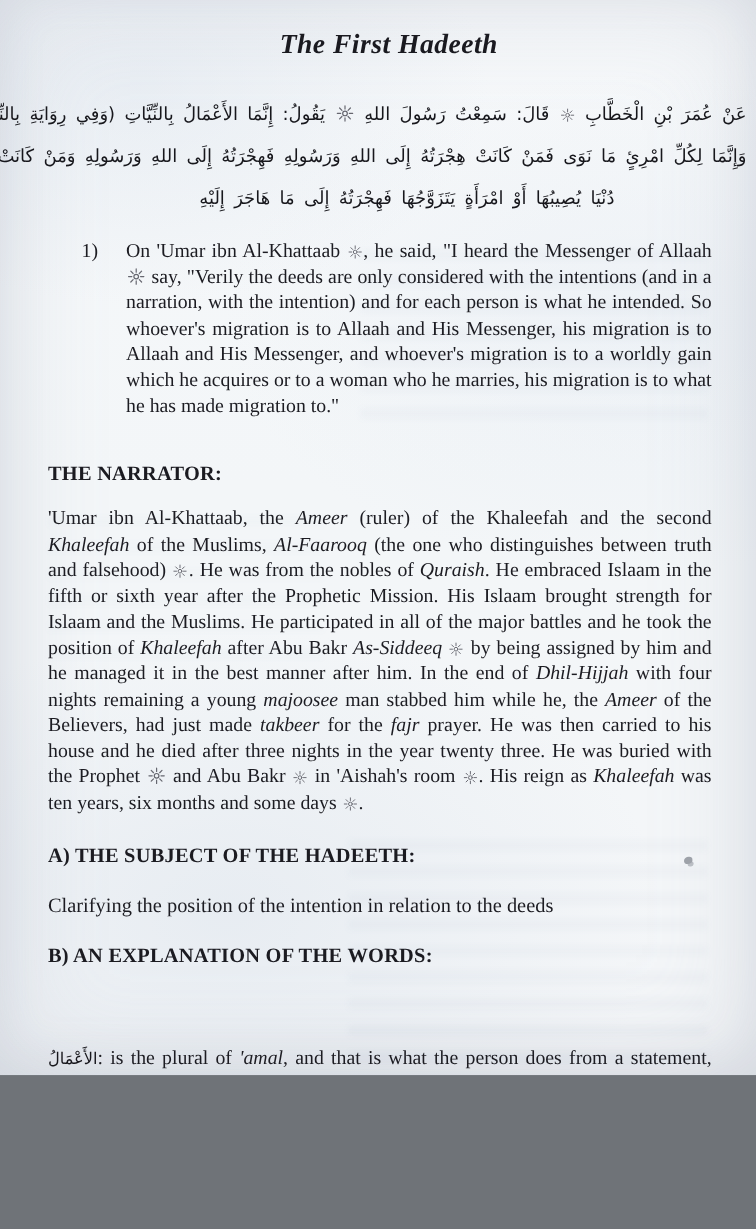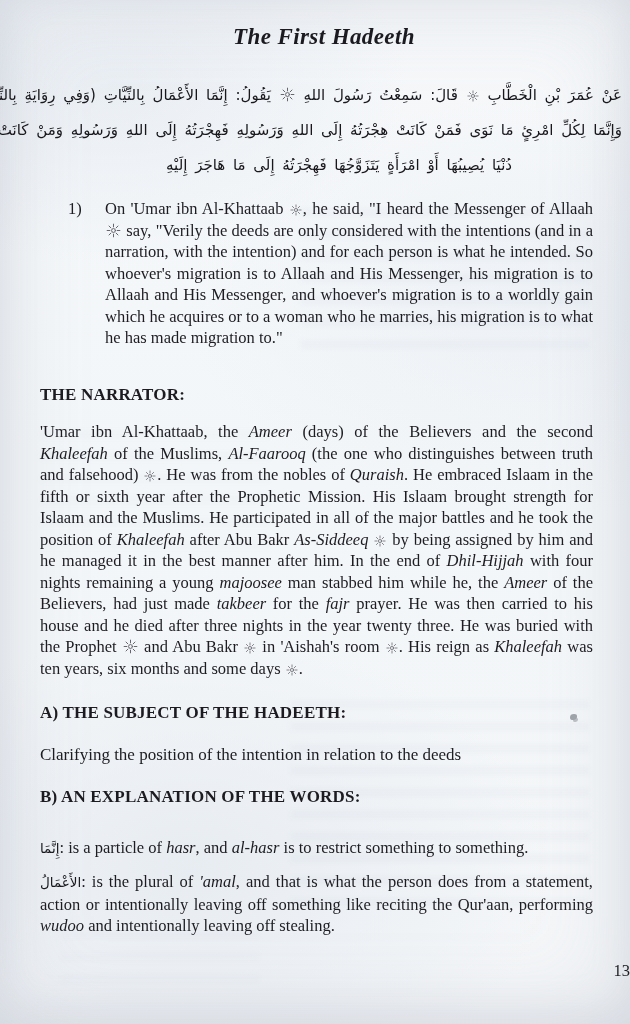--- a/index.html
+++ b/index.html
@@ -1,17 +1,17 @@
 <!DOCTYPE html>
 <html><head>
 <meta charset="utf-8">
 <style>
   html,body{margin:0;padding:0;background:#6f7378;}
   .page{
-    position:relative;width:630px;height:1024px;margin:0 auto;overflow:hidden;
+    position:relative;width:630px;height:896px;margin:0 auto;overflow:hidden;
     background:
       radial-gradient(ellipse 420px 260px at 18% 8%, rgba(210,220,232,.35), transparent 70%),
       radial-gradient(ellipse 500px 300px at 85% 30%, rgba(222,230,240,.30), transparent 70%),
       radial-gradient(ellipse 520px 340px at 30% 85%, rgba(208,218,230,.35), transparent 70%),
       linear-gradient(180deg,#f6f8fa 0%,#f3f6f8 45%,#f4f6f8 100%);
     box-shadow: inset 0 0 90px rgba(140,152,168,.22), inset 0 -12px 40px rgba(140,152,168,.14);
     font-family:"Liberation Serif", serif;color:#1c1c22;
   }
   
   .ghost{position:absolute;filter:blur(2.5px);opacity:.55;pointer-events:none;
@@ -98,21 +98,21 @@
             </g>
           </svg></span><span>, he said, "I heard the Messenger of Allaah </span><span class="hon"><svg viewBox="0 0 24 24" width="15" height="15">
             <g fill="none" stroke="currentColor" stroke-width="1.6" stroke-linecap="round">
               <circle cx="12" cy="12" r="3.1"></circle>
               <path d="M12 1.8v4.4M12 17.8v4.4M1.8 12h4.4M17.8 12h4.4M4.8 4.8l3.1 3.1M16.1 16.1l3.1 3.1M19.2 4.8l-3.1 3.1M7.9 16.1l-3.1 3.1"></path>
             </g>
           </svg></span><span> say, "Verily the deeds are only considered with the intentions (and in a narration, with the intention) and for each person is what he intended. So whoever's migration is to Allaah and His Messenger, his migration is to Allaah and His Messenger, and whoever's migration is to a worldly gain which he acquires or to a woman who he marries, his migration is to what he has made migration to."</span></div>
   </div>
 
   <h2 class="sec-heading h-narrator">THE NARRATOR:</h2>
-  <div class="body-text narrator-para"><span>'Umar ibn Al-Khattaab, the </span><i>Ameer</i><span> (days) of the Believers and the second </span><i>Khaleefah</i><span> of the Muslims, </span><i>Al-Faarooq</i><span> (the one who distinguishes between truth and falsehood) </span><span class="hon"><svg viewBox="0 0 24 24" width="12" height="12">
+  <div class="body-text narrator-para"><span>'Umar ibn Al-Khattaab, the </span><i>Ameer</i><span> (ruler) of the Khaleefah and the second </span><i>Khaleefah</i><span> of the Muslims, </span><i>Al-Faarooq</i><span> (the one who distinguishes between truth and falsehood) </span><span class="hon"><svg viewBox="0 0 24 24" width="12" height="12">
           <g fill="none" stroke="currentColor" stroke-width="1.6" stroke-linecap="round">
             <circle cx="12" cy="12" r="3.1"></circle>
             <path d="M12 1.8v4.4M12 17.8v4.4M1.8 12h4.4M17.8 12h4.4M4.8 4.8l3.1 3.1M16.1 16.1l3.1 3.1M19.2 4.8l-3.1 3.1M7.9 16.1l-3.1 3.1"></path>
           </g>
         </svg></span><span>. He was from the nobles of </span><i>Quraish</i><span>. He embraced Islaam in the fifth or sixth year after the Prophetic Mission. His Islaam brought strength for Islaam and the Muslims. He participated in all of the major battles and he took the position of </span><i>Khaleefah</i><span> after Abu Bakr </span><i>As-Siddeeq</i><span> </span><span class="hon"><svg viewBox="0 0 24 24" width="12" height="12">
           <g fill="none" stroke="currentColor" stroke-width="1.6" stroke-linecap="round">
             <circle cx="12" cy="12" r="3.1"></circle>
             <path d="M12 1.8v4.4M12 17.8v4.4M1.8 12h4.4M17.8 12h4.4M4.8 4.8l3.1 3.1M16.1 16.1l3.1 3.1M19.2 4.8l-3.1 3.1M7.9 16.1l-3.1 3.1"></path>
           </g>
         </svg></span><span> by being assigned by him and he managed it in the best manner after him. In the end of </span><i>Dhil-Hijjah</i><span> with four nights remaining a young </span><i>majoosee</i><span> man stabbed him while he, the </span><i>Ameer</i><span> of the Believers, had just made </span><i>takbeer</i><span> for the </span><i>fajr</i><span> prayer. He was then carried to his house and he died after three nights in the year twenty three. He was buried with the Prophet </span><span class="hon"><svg viewBox="0 0 24 24" width="15" height="15">
@@ -135,23 +135,20 @@
             <circle cx="12" cy="12" r="3.1"></circle>
             <path d="M12 1.8v4.4M12 17.8v4.4M1.8 12h4.4M17.8 12h4.4M4.8 4.8l3.1 3.1M16.1 16.1l3.1 3.1M19.2 4.8l-3.1 3.1M7.9 16.1l-3.1 3.1"></path>
           </g>
         </svg></span><span>.</span></div>
 
   <h2 class="sec-heading h-a">A) THE SUBJECT OF THE HADEETH:</h2>
   <div class="subject-line">Clarifying the position of the intention in relation to the deeds</div>
 
   <h2 class="sec-heading h-b">B) AN EXPLANATION OF THE WORDS:</h2>
 
-  <div class="body-text def def-0">
-    <span class="ar-term">إِنَّمَا</span><span><span>: is a particle of </span><i>hasr</i><span>, and </span><i>al-hasr</i><span> is to restrict something to something.</span></span>
-  </div>
 
   <div class="body-text def def-1">
     <span class="ar-term">الأَعْمَالُ</span><span><span>: is the plural of </span><i>'amal</i><span>, and that is what the person does from a statement, action or intentionally leaving off something like reciting the Qur'aan, performing </span><i>wudoo</i><span> and intentionally leaving off stealing.</span></span>
   </div>
 
   <div class="page-number">13</div>
 
 </div>
 
 </body></html>

